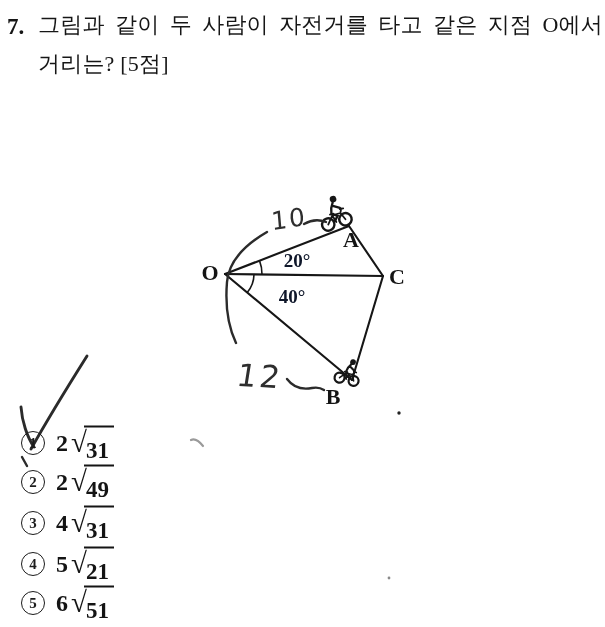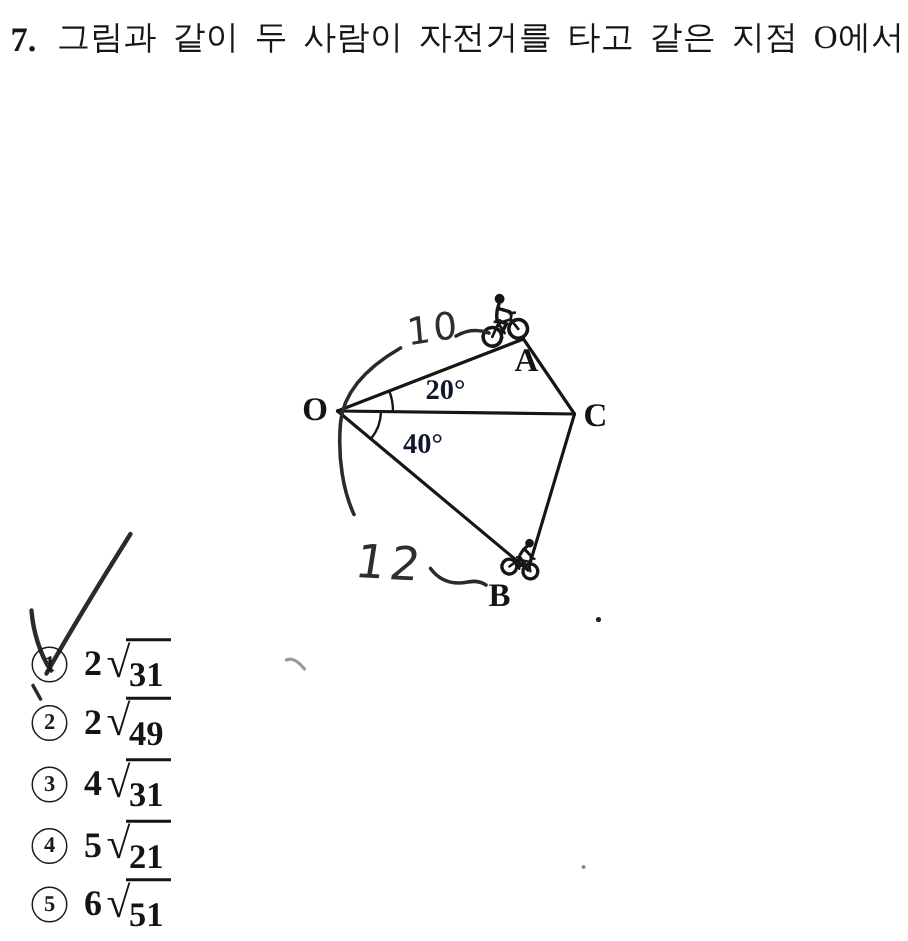--- a/index.html
+++ b/index.html
@@ -101,28 +101,29 @@
       <path d="M 22,457 L 27,466"></path>
     </g>
     <path d="M 191,440 C 195,438 199,441 203,446" stroke="#9a9a9a" stroke-width="2.2" fill="none" stroke-linecap="round"></path>
     <circle cx="399" cy="413" r="1.7" fill="#222"></circle>
     <circle cx="389" cy="578" r="1.4" fill="#8a8a8a"></circle>
   </svg>
 
   <div class="problem">
     <span class="pnum">7.</span>
     <div class="pl jl w565">그림과 같이 두 사람이 자전거를 타고 같은 지점 O에서</div>
+    <div class="pl">거리는? [5점]</div>
   </div>
 
   <div class="dlabel" style="left:210px;top:273px;">O</div>
   <div class="dlabel" style="left:351px;top:240px;">A</div>
   <div class="dlabel" style="left:333px;top:397px;">B</div>
   <div class="dlabel" style="left:397px;top:277px;">C</div>
   <div class="alabel" style="left:297px;top:261px;">20°</div>
-  <div class="alabel" style="left:282px;top:297px;">40°</div>
+  <div class="alabel" style="left:292px;top:297px;">40°</div>
   <div class="hw hw10" style="left:289px;top:219px;">10</div>
   <div class="hw hw12" style="left:260px;top:376px;">12</div>
 
   <div class="choice" style="top:427px;">
     <span class="cnum">1</span>
     <span class="expr">
       <span class="coef">2</span>
       <span class="rootsym">√</span>
       <span class="rad">31</span>
     </span>

